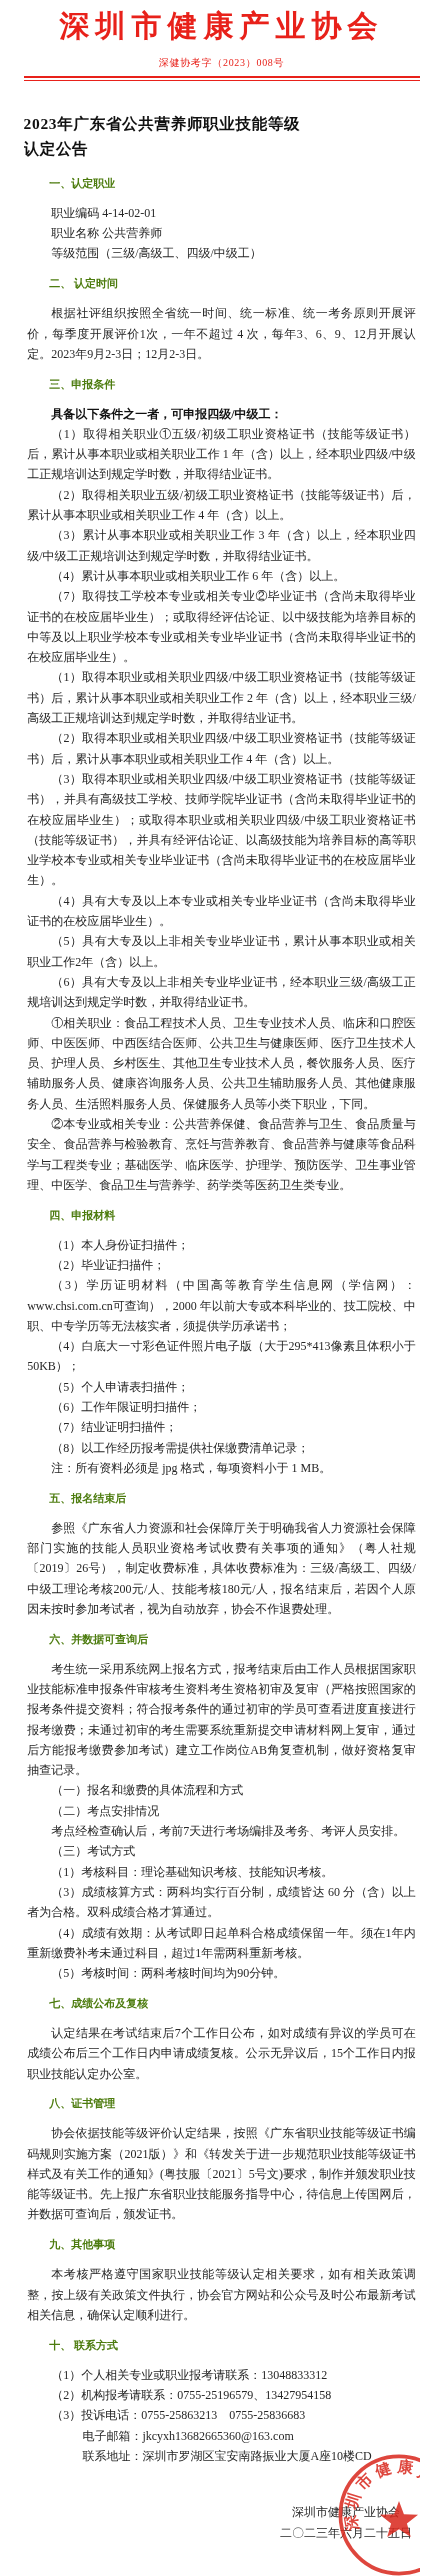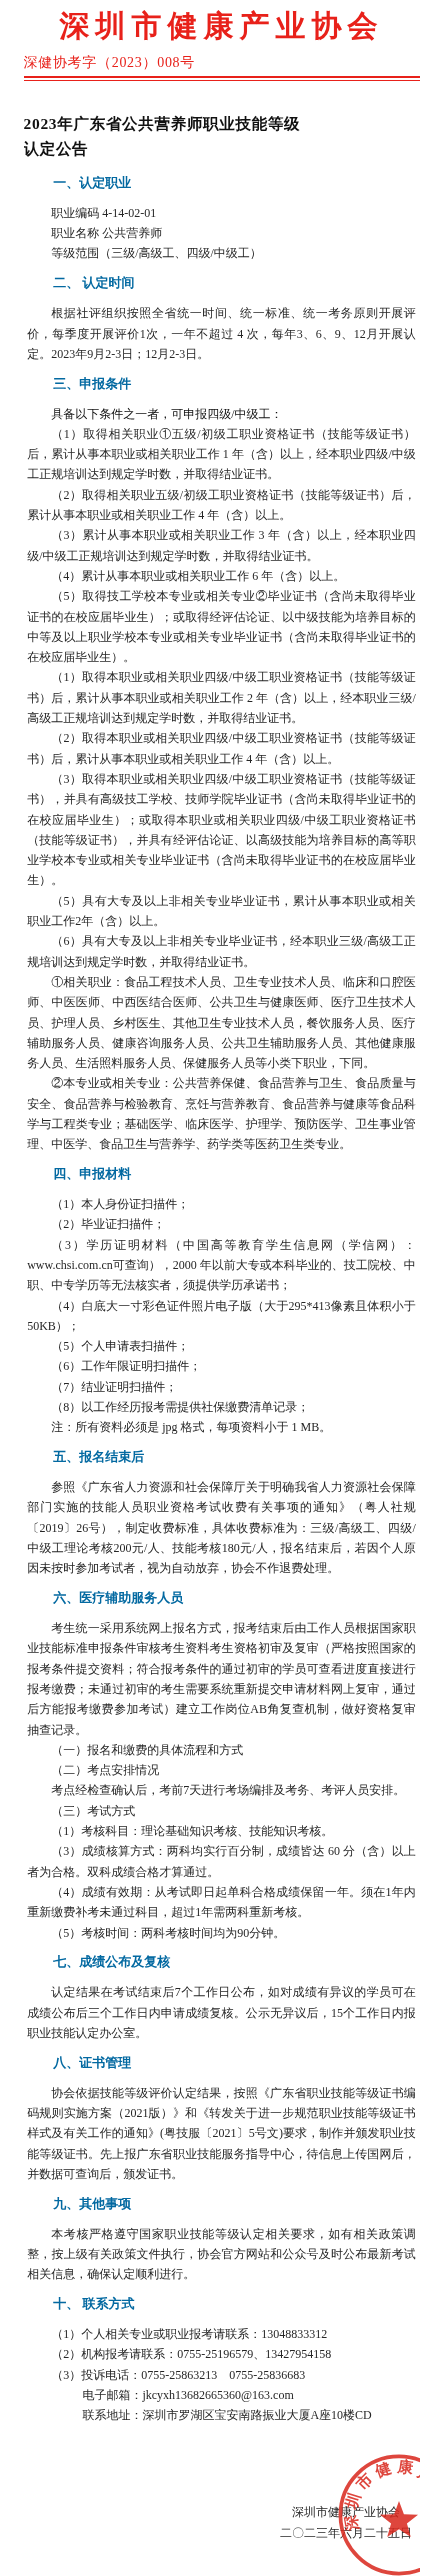--- a/index.html
+++ b/index.html
@@ -18,23 +18,23 @@
     text-align: center;
     color: #e8211a;
     font-size: 30px;
     line-height: 38px;
     font-weight: bold;
     letter-spacing: 6px;
     white-space: nowrap;
   }
   .doc-number {
     margin-top: 10.4px;
-    text-align: left;
+    text-align: center;
     color: #e8211a;
-    font-size: 14px;
+    font-size: 10px;
     line-height: 13.3px;
     letter-spacing: 0.7px;
   }
   .red-rule {
     margin-top: 6.7px;
     height: 2.2px;
     border-top: 2.2px solid #e8211a;
     border-bottom: 1.5px solid #e8211a;
   }
   .doc-title {
@@ -48,26 +48,26 @@
   }
   .doc-body {
     margin-top: 12px;
     padding: 0 3.7px;
     font-size: 12px;
     line-height: 20.3px;
     text-align: justify;
   }
   .doc-body p { margin: 0; }
   .blk.para, .blk.bold, .blk.contact { text-indent: 2em; }
-  .blk.bold { font-weight: normal; color: #111111; }
+  .blk.bold { font-weight: bold; color: #111111; }
   .blk.heading {
     margin: 9.6px 0;
-    font-size: 13px;
+    font-size: 11px;
     font-weight: bold;
-    color: #0369a1;
+    color: #4d7c0f;
     text-indent: 2em;
     line-height: 20.3px;
   }
   h3.blk { font-family: inherit; }
   .blk.contact-sub { text-indent: 4.6em; font-family: Liberation Serif, serif; }
   .signature {
     position: absolute;
     top: 2502px;
     right: 7.4px;
     text-align: center;
@@ -109,41 +109,42 @@
       <p class="blk para">职业名称 公共营养师</p>
       <p class="blk para">等级范围（三级/高级工、四级/中级工）</p>
       <h3 class="blk heading">二、 认定时间</h3>
       <p class="blk para">根据社评组织按照全省统一时间、统一标准、统一考务原则开展评价，每季度开展评价1次，一年不超过 4 次，每年3、6、9、12月开展认定。2023年9月2-3日；12月2-3日。</p>
       <h3 class="blk heading">三、申报条件</h3>
       <p class="blk bold">具备以下条件之一者，可申报四级/中级工：</p>
       <p class="blk para">（1）取得相关职业①五级/初级工职业资格证书（技能等级证书）后，累计从事本职业或相关职业工作 1 年（含）以上，经本职业四级/中级工正规培训达到规定学时数，并取得结业证书。</p>
       <p class="blk para">（2）取得相关职业五级/初级工职业资格证书（技能等级证书）后，累计从事本职业或相关职业工作 4 年（含）以上。</p>
       <p class="blk para">（3）累计从事本职业或相关职业工作 3 年（含）以上，经本职业四级/中级工正规培训达到规定学时数，并取得结业证书。</p>
       <p class="blk para">（4）累计从事本职业或相关职业工作 6 年（含）以上。</p>
-      <p class="blk para">（5）取得技工学校本专业或相关专业②毕业证书（含尚未取得毕业证书的在校应届毕业生）；或取得经评估论证、以中级技能为培养目标的中等及以上职业学校本专业或相关专业毕业证书（含尚未取得毕业证书的在校应届毕业生）。</p>
+      <p class="blk para">（7）取得技工学校本专业或相关专业②毕业证书（含尚未取得毕业证书的在校应届毕业生）；或取得经评估论证、以中级技能为培养目标的中等及以上职业学校本专业或相关专业毕业证书（含尚未取得毕业证书的在校应届毕业生）。</p>
       <p class="blk para">（1）取得本职业或相关职业四级/中级工职业资格证书（技能等级证书）后，累计从事本职业或相关职业工作 2 年（含）以上，经本职业三级/高级工正规培训达到规定学时数，并取得结业证书。</p>
       <p class="blk para">（2）取得本职业或相关职业四级/中级工职业资格证书（技能等级证书）后，累计从事本职业或相关职业工作 4 年（含）以上。</p>
       <p class="blk para">（3）取得本职业或相关职业四级/中级工职业资格证书（技能等级证书），并具有高级技工学校、技师学院毕业证书（含尚未取得毕业证书的在校应届毕业生）；或取得本职业或相关职业四级/中级工职业资格证书（技能等级证书），并具有经评估论证、以高级技能为培养目标的高等职业学校本专业或相关专业毕业证书（含尚未取得毕业证书的在校应届毕业生）。</p>
+      <p class="blk para">（4）具有大专及以上本专业或相关专业毕业证书（含尚未取得毕业证书的在校应届毕业生）。</p>
       <p class="blk para">（5）具有大专及以上非相关专业毕业证书，累计从事本职业或相关职业工作2年（含）以上。</p>
       <p class="blk para">（6）具有大专及以上非相关专业毕业证书，经本职业三级/高级工正规培训达到规定学时数，并取得结业证书。</p>
       <p class="blk para">①相关职业：食品工程技术人员、卫生专业技术人员、临床和口腔医师、中医医师、中西医结合医师、公共卫生与健康医师、医疗卫生技术人员、护理人员、乡村医生、其他卫生专业技术人员，餐饮服务人员、医疗辅助服务人员、健康咨询服务人员、公共卫生辅助服务人员、其他健康服务人员、生活照料服务人员、保健服务人员等小类下职业，下同。</p>
       <p class="blk para">②本专业或相关专业：公共营养保健、食品营养与卫生、食品质量与安全、食品营养与检验教育、烹饪与营养教育、食品营养与健康等食品科学与工程类专业；基础医学、临床医学、护理学、预防医学、卫生事业管理、中医学、食品卫生与营养学、药学类等医药卫生类专业。</p>
       <h3 class="blk heading">四、申报材料</h3>
       <p class="blk para">（1）本人身份证扫描件；</p>
       <p class="blk para">（2）毕业证扫描件；</p>
       <p class="blk para">（3）学历证明材料（中国高等教育学生信息网（学信网）：www.chsi.com.cn可查询），2000 年以前大专或本科毕业的、技工院校、中职、中专学历等无法核实者，须提供学历承诺书；</p>
       <p class="blk para">（4）白底大一寸彩色证件照片电子版（大于295*413像素且体积小于50KB）；</p>
       <p class="blk para">（5）个人申请表扫描件；</p>
       <p class="blk para">（6）工作年限证明扫描件；</p>
       <p class="blk para">（7）结业证明扫描件；</p>
       <p class="blk para">（8）以工作经历报考需提供社保缴费清单记录；</p>
       <p class="blk para">注：所有资料必须是 jpg 格式，每项资料小于 1 MB。</p>
       <h3 class="blk heading">五、报名结束后</h3>
       <p class="blk para">参照《广东省人力资源和社会保障厅关于明确我省人力资源社会保障部门实施的技能人员职业资格考试收费有关事项的通知》（粤人社规〔2019〕26号），制定收费标准，具体收费标准为：三级/高级工、四级/中级工理论考核200元/人、技能考核180元/人，报名结束后，若因个人原因未按时参加考试者，视为自动放弃，协会不作退费处理。</p>
-      <h3 class="blk heading">六、医疗辅助服务人员</h3>
+      <h3 class="blk heading">六、并数据可查询后</h3>
       <p class="blk para">考生统一采用系统网上报名方式，报考结束后由工作人员根据国家职业技能标准申报条件审核考生资料考生资格初审及复审（严格按照国家的报考条件提交资料；符合报考条件的通过初审的学员可查看进度直接进行报考缴费；未通过初审的考生需要系统重新提交申请材料网上复审，通过后方能报考缴费参加考试）建立工作岗位AB角复查机制，做好资格复审抽查记录。</p>
       <p class="blk para">（一）报名和缴费的具体流程和方式</p>
       <p class="blk para">（二）考点安排情况</p>
       <p class="blk para">考点经检查确认后，考前7天进行考场编排及考务、考评人员安排。</p>
       <p class="blk para">（三）考试方式</p>
       <p class="blk para">（1）考核科目：理论基础知识考核、技能知识考核。</p>
       <p class="blk para">（3）成绩核算方式：两科均实行百分制，成绩皆达 60 分（含）以上者为合格。双科成绩合格才算通过。</p>
       <p class="blk para">（4）成绩有效期：从考试即日起单科合格成绩保留一年。须在1年内重新缴费补考未通过科目，超过1年需两科重新考核。</p>
       <p class="blk para">（5）考核时间：两科考核时间均为90分钟。</p>
       <h3 class="blk heading">七、成绩公布及复核</h3>

